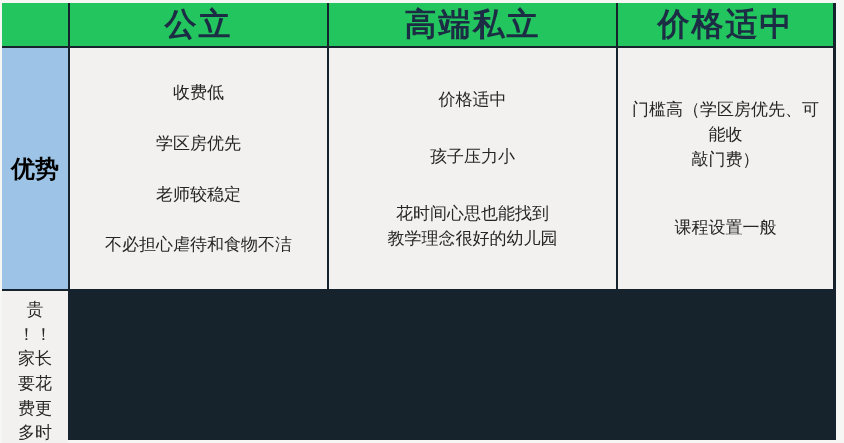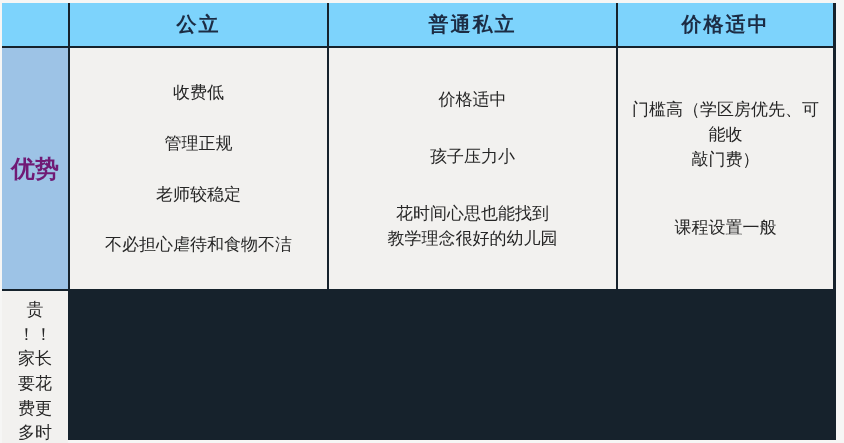--- a/index.html
+++ b/index.html
@@ -15,33 +15,33 @@
     width:831px; height:434px;
     display:grid;
     grid-template-columns:66px 257px 287px 1fr;
     grid-template-rows:43px 241px 1fr;
     gap:2px;
     background:#16222c;               
     border-right:3px solid #16222c;
     border-bottom:3px solid #16222c;
   }
   .hcell {
-    background:#7dd3fc;
+    background:#22c55e;
     display:flex; align-items:center; justify-content:center;
     font-weight:bold;
-    font-size:20px;
+    font-size:32px;
     color:#1c2c44;
     letter-spacing:2px;
   }
   .rlabel {
     background:#9dc3e6;
     display:flex; align-items:center; justify-content:center;
     font-weight:bold;
     font-size:24px;
-    color:#701a75;
+    color:#000000;
   }
   .cell {
     background:#f2f1ef;
     display:flex; flex-direction:column;
     align-items:center; justify-content:space-evenly;
     text-align:center;
     font-size:17px;
     color:#262626;
     padding:6px 8px;
     box-sizing:border-box;
@@ -52,27 +52,27 @@
   }
 </style>
 </head>
 <body>
 
 <div class="page">
   <div class="table">
 
     <div class="hcell"></div>
     <div class="hcell">公立</div>
-    <div class="hcell">普通私立</div>
+    <div class="hcell">高端私立</div>
     <div class="hcell">价格适中</div>
 
     <div class="rlabel">优势</div>
     <div class="cell">
       <span class="item">收费低</span>
-      <span class="item">管理正规</span>
+      <span class="item">学区房优先</span>
       <span class="item">老师较稳定</span>
       <span class="item">不必担心虐待和食物不洁</span>
     </div>
     <div class="cell">
       <span class="item">价格适中</span>
       <span class="item">孩子压力小</span>
       <span class="item">花时间心思也能找到
 教学理念很好的幼儿园</span>
     </div>
 

